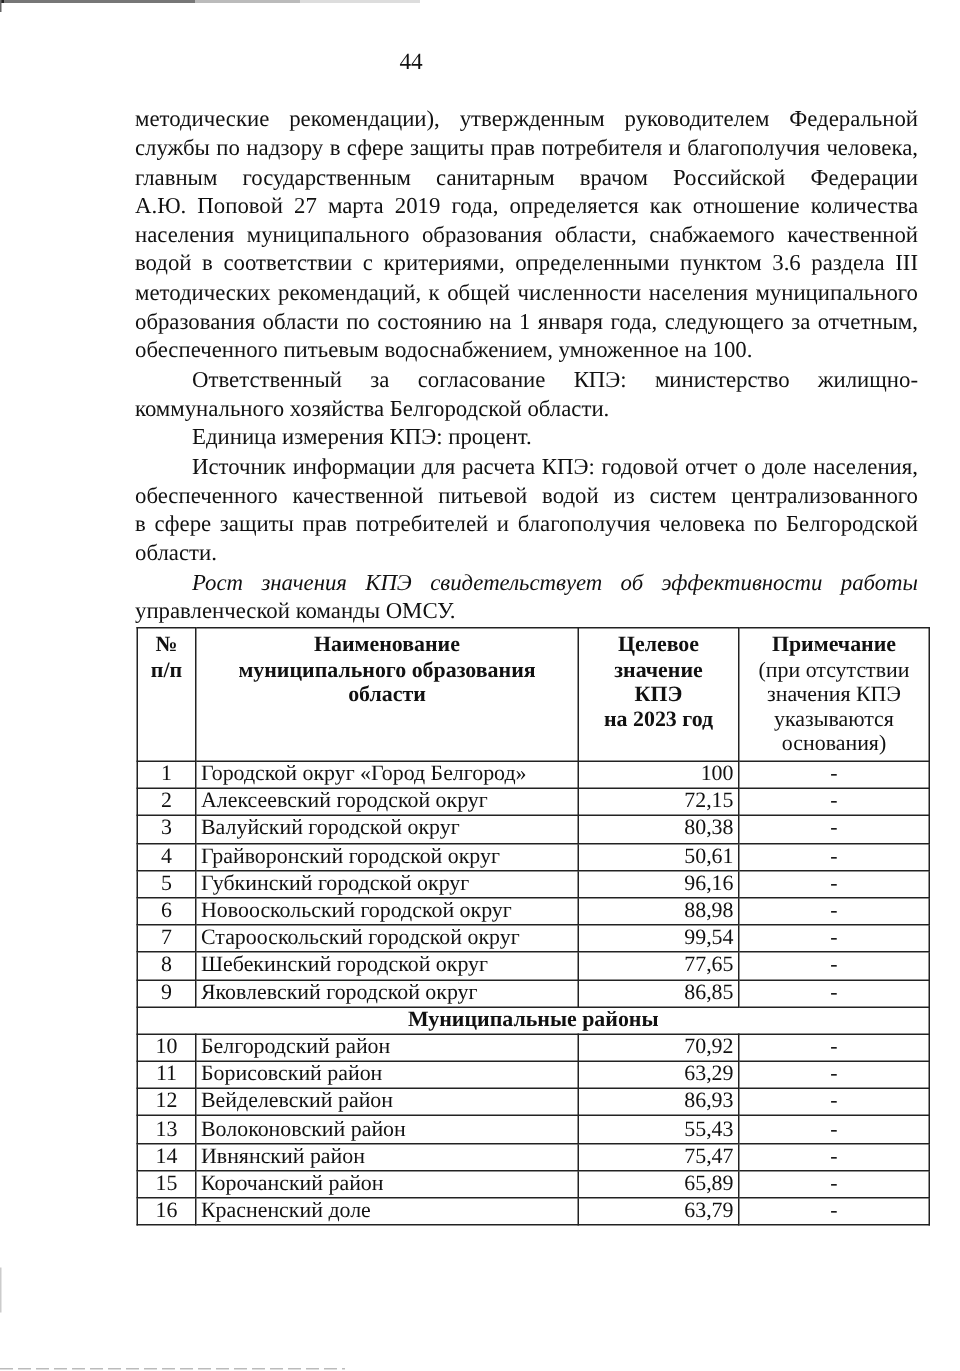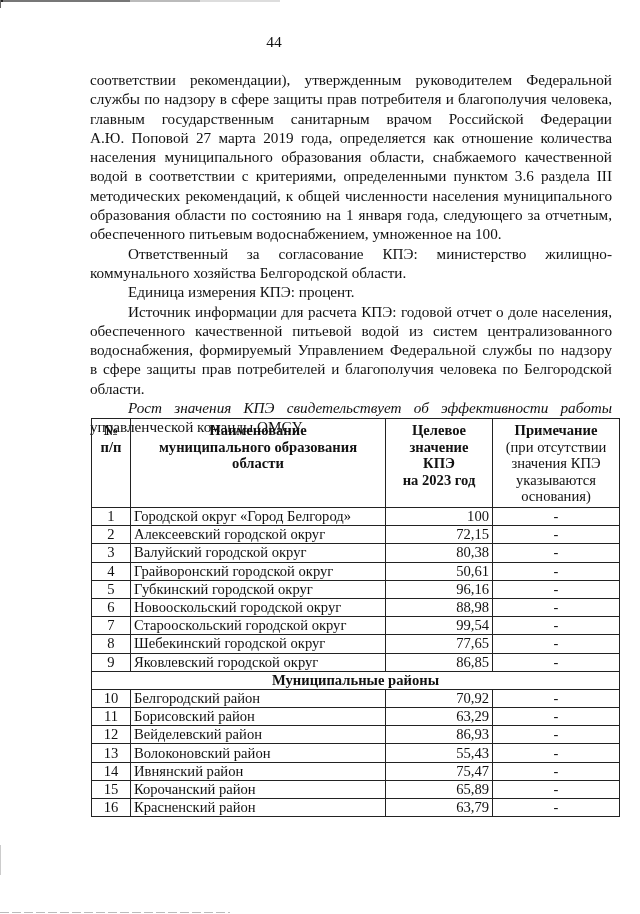--- a/index.html
+++ b/index.html
@@ -33,41 +33,40 @@
 
 <div class="scan-top"></div>
 <div class="scan-left"></div>
 <div class="scan-left2"></div>
 <div class="scan-bottom"></div>
 
 <div class="page-number">44</div>
 
 <div class="text" id="text">
     <p>
-      <span class="l">соответствии рекомендации), утвержденным руководителем Федеральной</span>
+      <span class="l">методические рекомендации), утвержденным руководителем Федеральной</span>
       <span class="l">службы по надзору в сфере защиты прав потребителя и благополучия человека,</span>
       <span class="l">главным государственным санитарным врачом Российской Федерации</span>
       <span class="l">А.Ю. Поповой 27 марта 2019 года, определяется как отношение количества</span>
       <span class="l">населения муниципального образования области, снабжаемого качественной</span>
       <span class="l">водой в соответствии с критериями, определенными пунктом 3.6 раздела III</span>
       <span class="l">методических рекомендаций, к общей численности населения муниципального</span>
       <span class="l">образования области по состоянию на 1 января года, следующего за отчетным,</span>
       <span class="last">обеспеченного питьевым водоснабжением, умноженное на 100.</span>
     </p>
     <p>
       <span class="l" style="text-indent: 38px;">Ответственный за согласование КПЭ: министерство жилищно-</span>
       <span class="last">коммунального хозяйства Белгородской области.</span>
     </p>
     <p>
       <span class="last" style="text-indent: 38px;">Единица измерения КПЭ: процент.</span>
     </p>
     <p>
       <span class="l" style="text-indent: 38px;">Источник информации для расчета КПЭ: годовой отчет о доле населения,</span>
       <span class="l">обеспеченного качественной питьевой водой из систем централизованного</span>
-      <span class="l">водоснабжения, формируемый Управлением Федеральной службы по надзору</span>
       <span class="l">в сфере защиты прав потребителей и благополучия человека по Белгородской</span>
       <span class="last">области.</span>
     </p>
     <p>
       <span class="l" style="text-indent: 38px; font-style: italic;">Рост значения КПЭ свидетельствует об эффективности работы</span>
       <span class="last">управленческой команды ОМСУ.</span>
     </p>
   </div>
 
 <table class="kpe">
@@ -194,18 +193,18 @@
         <td class="note">-</td>
       </tr>
       <tr>
         <td class="num">15</td>
         <td class="name">Корочанский район</td>
         <td class="val">65,89</td>
         <td class="note">-</td>
       </tr>
       <tr>
         <td class="num">16</td>
-        <td class="name">Красненский район</td>
+        <td class="name">Красненский доле</td>
         <td class="val">63,79</td>
         <td class="note">-</td>
       </tr>
     </tbody>
 </table>
 
 </body></html>

